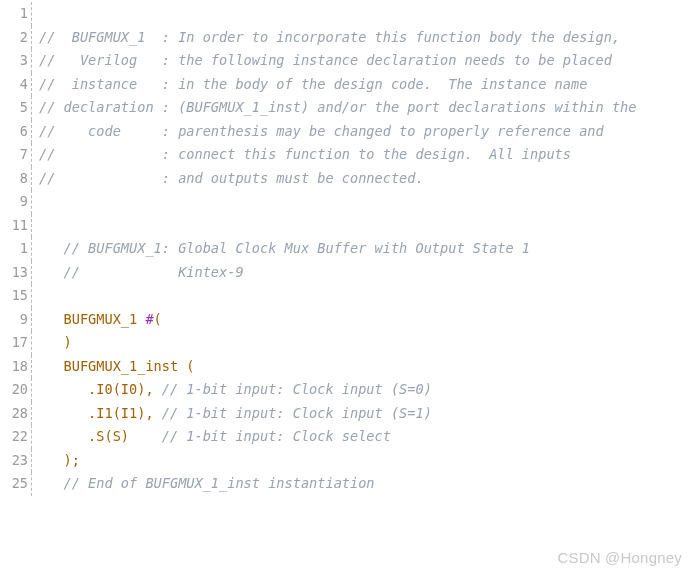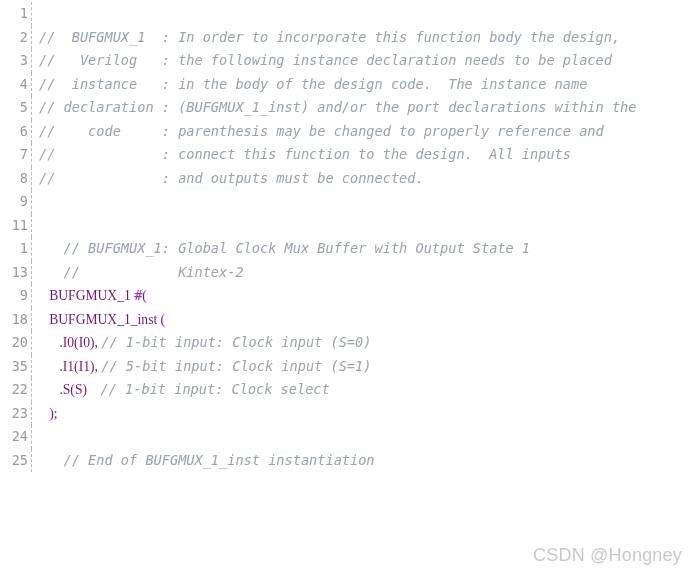--- a/index.html
+++ b/index.html
@@ -67,35 +67,34 @@
     white-space: pre;
     padding-left: 3px;
     overflow: hidden;
   }
 
   .comment {
     color: #9aa3ae;
     font-style: italic;
   }
   .code {
-    color: #701a75;
+    color: #a16207;
     font-style: normal;
-    font-family: Liberation Serif, serif;
   }
   .hashop {
     color: #9b30b0;
     font-style: normal;
   }
 
   #watermark {
     position: absolute;
     right: 8px;
     bottom: 12px;
     font-family: "Liberation Sans", sans-serif;
-    font-size: 18px;
+    font-size: 15px;
     color: #c9c9c9;
     letter-spacing: 0.2px;
     white-space: pre;
   }
 </style>
 </head>
 <body>
 
 <div id="editor">
   <div id="code-lines">
@@ -103,24 +102,25 @@
       <div class="code-line"><div class="gutter">2</div><div class="guide"></div><div class="content"><span class="comment">//  BUFGMUX_1  : In order to incorporate this function body the design,</span></div></div>
       <div class="code-line"><div class="gutter">3</div><div class="guide"></div><div class="content"><span class="comment">//   Verilog   : the following instance declaration needs to be placed</span></div></div>
       <div class="code-line"><div class="gutter">4</div><div class="guide"></div><div class="content"><span class="comment">//  instance   : in the body of the design code.  The instance name</span></div></div>
       <div class="code-line"><div class="gutter">5</div><div class="guide"></div><div class="content"><span class="comment">// declaration : (BUFGMUX_1_inst) and/or the port declarations within the</span></div></div>
       <div class="code-line"><div class="gutter">6</div><div class="guide"></div><div class="content"><span class="comment">//    code     : parenthesis may be changed to properly reference and</span></div></div>
       <div class="code-line"><div class="gutter">7</div><div class="guide"></div><div class="content"><span class="comment">//             : connect this function to the design.  All inputs</span></div></div>
       <div class="code-line"><div class="gutter">8</div><div class="guide"></div><div class="content"><span class="comment">//             : and outputs must be connected.</span></div></div>
       <div class="code-line"><div class="gutter">9</div><div class="guide"></div><div class="content"><span class="code"></span></div></div>
       <div class="code-line"><div class="gutter">11</div><div class="guide"></div><div class="content"><span class="code"></span></div></div>
       <div class="code-line"><div class="gutter">1</div><div class="guide"></div><div class="content"><span class="comment">   // BUFGMUX_1: Global Clock Mux Buffer with Output State 1</span></div></div>
-      <div class="code-line"><div class="gutter">13</div><div class="guide"></div><div class="content"><span class="comment">   //            Kintex-2</span></div></div>
+      <div class="code-line"><div class="gutter">13</div><div class="guide"></div><div class="content"><span class="comment">   //            Kintex-9</span></div></div>
+      <div class="code-line"><div class="gutter">15</div><div class="guide"></div><div class="content"><span class="code"></span></div></div>
       <div class="code-line"><div class="gutter">9</div><div class="guide"></div><div class="content"><span class="code">   BUFGMUX_1 </span><span class="hashop">#</span><span class="code">(</span></div></div>
+      <div class="code-line"><div class="gutter">17</div><div class="guide"></div><div class="content"><span class="code">   )</span></div></div>
       <div class="code-line"><div class="gutter">18</div><div class="guide"></div><div class="content"><span class="code">   BUFGMUX_1_inst (</span></div></div>
       <div class="code-line"><div class="gutter">20</div><div class="guide"></div><div class="content"><span class="code">      .I0(I0), </span><span class="comment">// 1-bit input: Clock input (S=0)</span></div></div>
-      <div class="code-line"><div class="gutter">35</div><div class="guide"></div><div class="content"><span class="code">      .I1(I1), </span><span class="comment">// 5-bit input: Clock input (S=1)</span></div></div>
+      <div class="code-line"><div class="gutter">28</div><div class="guide"></div><div class="content"><span class="code">      .I1(I1), </span><span class="comment">// 1-bit input: Clock input (S=1)</span></div></div>
       <div class="code-line"><div class="gutter">22</div><div class="guide"></div><div class="content"><span class="code">      .S(S)    </span><span class="comment">// 1-bit input: Clock select</span></div></div>
       <div class="code-line"><div class="gutter">23</div><div class="guide"></div><div class="content"><span class="code">   );</span></div></div>
-      <div class="code-line"><div class="gutter">24</div><div class="guide"></div><div class="content"><span class="code"></span></div></div>
       <div class="code-line"><div class="gutter">25</div><div class="guide"></div><div class="content"><span class="comment">   // End of BUFGMUX_1_inst instantiation</span></div></div>
     </div>
   <div id="watermark">CSDN @Hongney</div>
 </div>
 
 </body></html>

